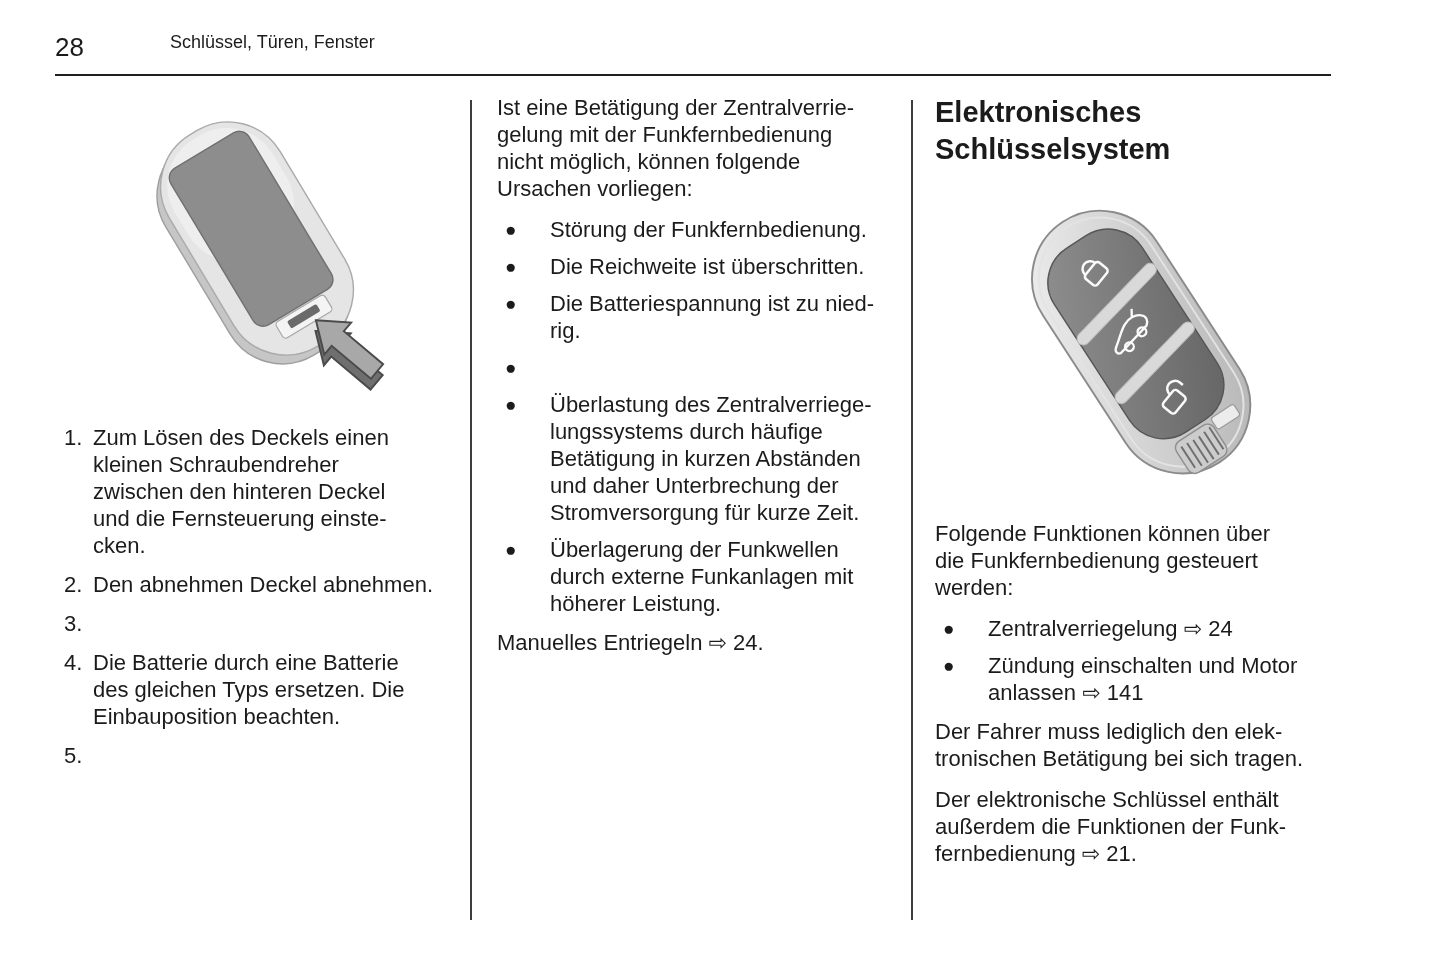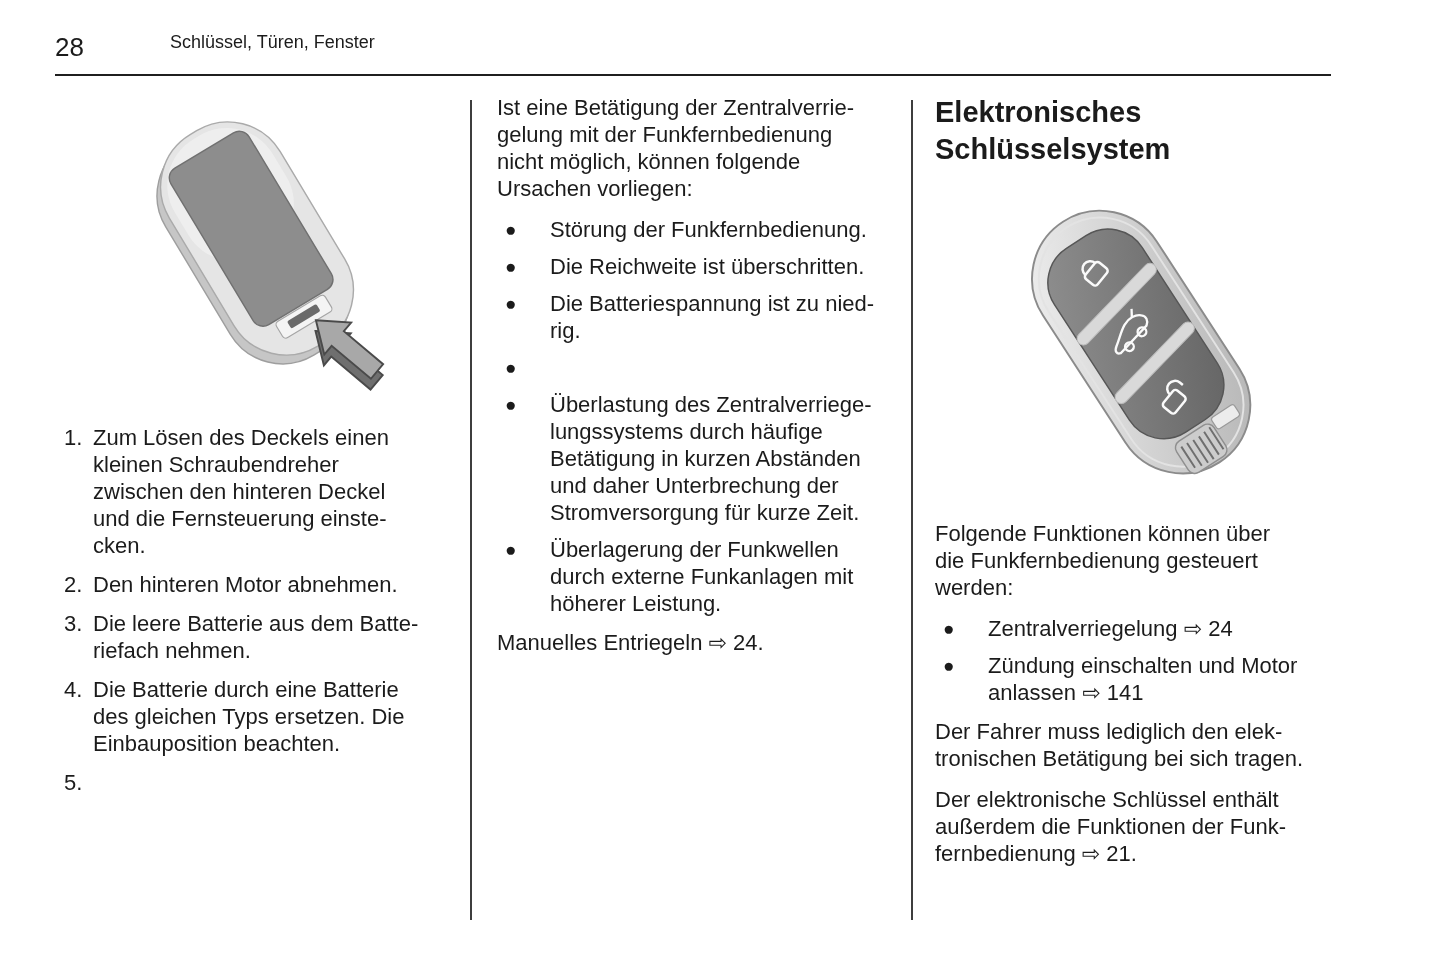--- a/index.html
+++ b/index.html
@@ -67,26 +67,24 @@
     <li>
       <span class="num">1.</span>
       <span class="t">Zum Lösen des Deckels einen
 kleinen Schraubendreher
 zwischen den hinteren Deckel
 und die Fernsteuerung einste-
 cken.</span>
     </li>
     <li>
       <span class="num">2.</span>
-      <span class="t">Den hinteren Motor abnehmen.</span>
+      <span class="t">Den abnehmen Deckel abnehmen.</span>
     </li>
     <li>
       <span class="num">3.</span>
-      <span class="t">Die leere Batterie aus dem Batte-
-riefach nehmen.</span>
     </li>
     <li>
       <span class="num">4.</span>
       <span class="t">Die Batterie durch eine Batterie
 des gleichen Typs ersetzen. Die
 Einbauposition beachten.</span>
     </li>
     <li>
       <span class="num">5.</span>
     </li>

